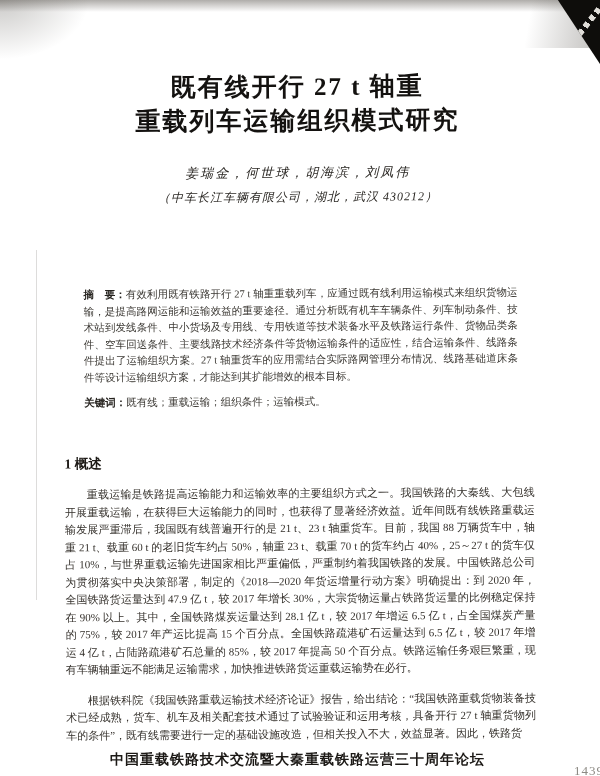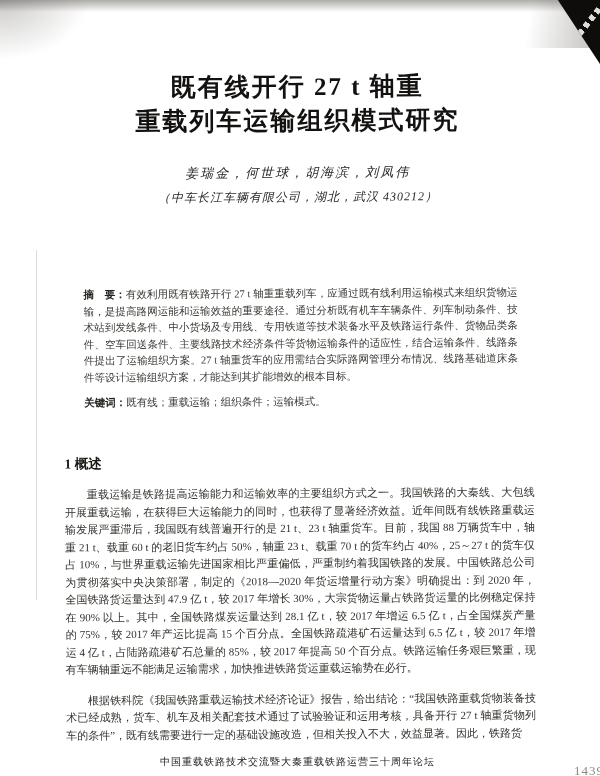--- a/index.html
+++ b/index.html
@@ -55,21 +55,21 @@
 
   .abstract{margin:80px 16px 0 20px;font-size:10.5px;line-height:16.5px;text-align:justify;color:#3a3732;}
   .keywords{margin:9px 16px 0 20px;font-size:10.5px;line-height:16px;color:#3a3732;}
   .label{font-weight:700;color:#26231f;margin-top:31px;}
 
   .sec-heading{margin:44px 0 0;font-size:13.5px;font-weight:700;color:#1d1a16;}
   p.body{margin:13px 0 0;font-size:11px;line-height:17.5px;text-align:justify;text-indent:2em;color:#34302b;}
 
   .footer{
     position:absolute;left:0;right:5px;bottom:7px;text-align:center;
-    font-weight:400;font-size:10px;letter-spacing:1px;color:#1c1916;
+    font-weight:700;font-size:14px;letter-spacing:1px;color:#1c1916;
   }
   .pagenum{
     position:absolute;right:-4px;bottom:-3px;font-size:13px;color:#8d8a84;letter-spacing:1px;
   }
 </style>
 </head>
 <body>
 
 <div class="canvas">
 

